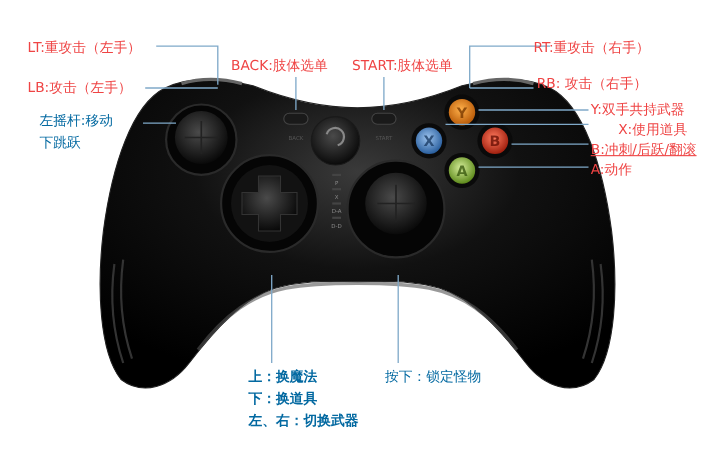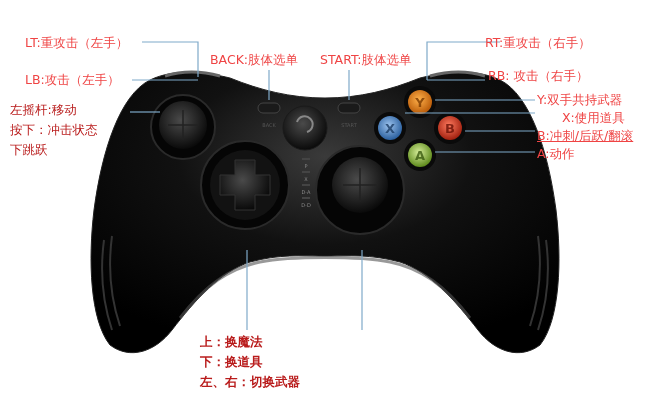--- a/index.html
+++ b/index.html
@@ -1,19 +1,19 @@
 <!DOCTYPE html>
 <html><head>
 <meta charset="utf-8">
 <style>
   html,body{margin:0;padding:0;background:#fff;}
   body{width:650px;height:415px;position:relative;overflow:hidden;
        font-family:"DejaVu Sans","Liberation Sans",sans-serif;color:#222;}
   .lbl{position:absolute;font-size:12.5px;line-height:15px;white-space:nowrap;color:#ef4444;}
-  .ml{position:absolute;font-size:12.5px;line-height:20px;white-space:nowrap;color:#b91c1c;}
+  .ml{position:absolute;font-size:12.5px;line-height:20px;white-space:nowrap;color:#0369a1;margin-left:26px;}
   svg.ctrl{position:absolute;left:0;top:0;}
   .line{stroke:#7fa9c9;stroke-width:1.2;fill:none;}
 </style>
 </head>
 <body>
 
 <svg class="ctrl" width="650" height="415" viewBox="0 0 650 415">
   <defs>
     <radialGradient id="bodyG" cx="50%" cy="30%" r="70%">
       <stop offset="0%" stop-color="#3a3a3a"></stop>
@@ -127,30 +127,30 @@
     <line class="line" x1="435" y1="152" x2="535" y2="152"></line>
     <line class="line" x1="247" y1="250" x2="247" y2="330"></line>
     <line class="line" x1="362" y1="250" x2="362" y2="330"></line>
   </g>
 </svg>
 
 <div class="lbl" style="left:25px;top:35px;">LT:重攻击（左手）</div>
 <div class="lbl" style="left:25px;top:72px;">LB:攻击（左手）</div>
 <div class="ml" style="left:10px;top:100px;">
   <div>左摇杆:移动</div>
-  <div>按下：冲击状态</div>
   <div>下跳跃</div>
 </div>
 <div class="lbl" style="left:210px;top:52px;">BACK:肢体选单</div>
 <div class="lbl" style="left:320px;top:52px;">START:肢体选单</div>
 <div class="lbl" style="left:485px;top:35px;">RT:重攻击（右手）</div>
 <div class="lbl" style="left:488px;top:68px;">RB: 攻击（右手）</div>
 <div class="lbl" style="left:537px;top:92px;text-align:right;">Y:双手共持武器</div>
 <div class="lbl" style="left:562px;top:110px;text-align:right;">X:使用道具</div>
 <div class="lbl" style="left:537px;top:128px;text-decoration:underline;">B:冲刺/后跃/翻滚</div>
 <div class="lbl" style="left:537px;top:146px;text-align:right;">A:动作</div>
 <div class="ml" style="left:200px;top:332px;font-weight:bold;">
   <div>上：换魔法</div>
   <div>下：换道具</div>
   <div>左、右：切换武器</div>
 </div>
 <div class="ml" style="left:324px;top:332px;">
+  <div>按下：锁定怪物</div>
 </div>
 
 </body></html>

